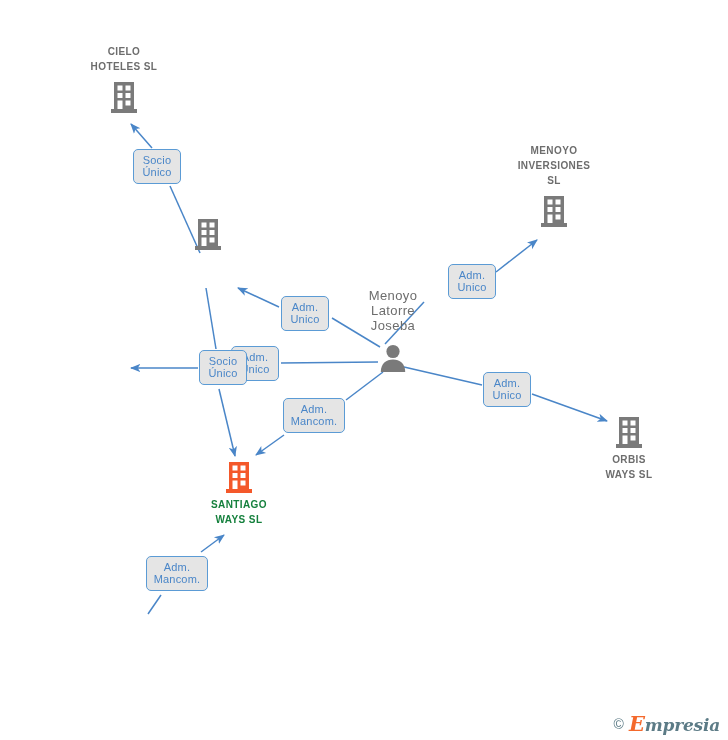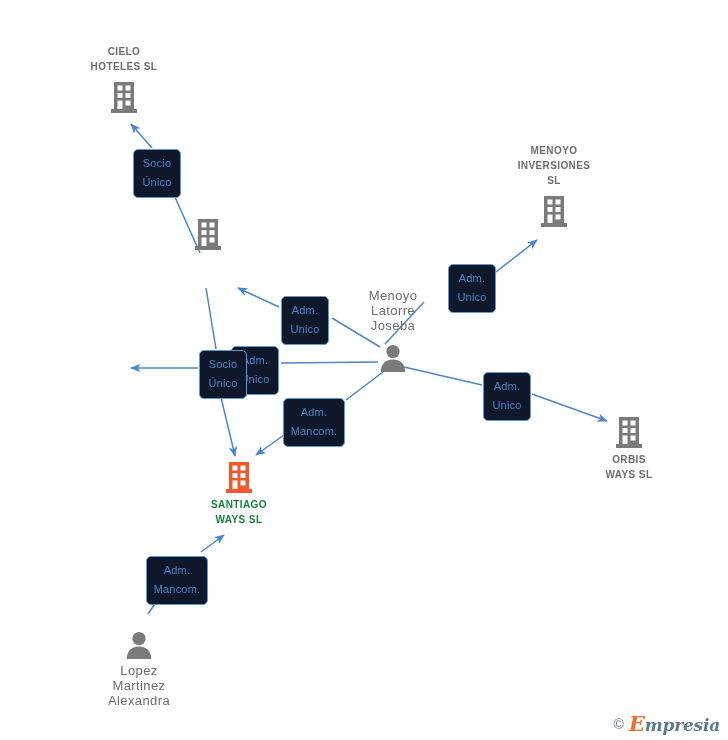--- a/index.html
+++ b/index.html
@@ -61,24 +61,24 @@
   .bldg { display:block; }
   
   .person-glyph { display:block; }
 
   
   .rel-label {
     position: absolute;
     box-sizing: border-box;
     border: 1.4px solid #5b9bd5;
     border-radius: 5px;
-    background: #0f172a;
+    background: #e5e5e5;
     color: #4a86c8;
     font-size: 11px;
-    line-height: 19px;
+    line-height: 12px;
     text-align: center;
     padding: 4px 6px 5px 6px;
     white-space: pre-line;
     letter-spacing: 0.2px;
   }
 
   
   #watermark {
     position: absolute;
     right: 8px;
@@ -269,30 +269,19 @@
 Latorre
 Joseba</div>
     <div class="node-icon">
       <svg class="person-glyph" width="30" height="30" viewBox="0 0 30 30" xmlns="http://www.w3.org/2000/svg">
         <circle cx="15" cy="8.5" r="6.6" fill="#7a7a7a"></circle>
         <path d="M 2.8 29 C 2.8 20.5 8.2 16.6 15 16.6 C 21.8 16.6 27.2 20.5 27.2 29 Z" fill="#7a7a7a"></path>
       </svg>
     </div>
   </div>
 
-  <div class="node person label-below" style="left:139px; top:622px;">
-    <div class="node-icon">
-      <svg class="person-glyph" width="30" height="30" viewBox="0 0 30 30" xmlns="http://www.w3.org/2000/svg">
-        <circle cx="15" cy="8.5" r="6.6" fill="#7a7a7a"></circle>
-        <path d="M 2.8 29 C 2.8 20.5 8.2 16.6 15 16.6 C 21.8 16.6 27.2 20.5 27.2 29 Z" fill="#7a7a7a"></path>
-      </svg>
-    </div>
-    <div class="node-caption">Lopez
-Martinez
-Alexandra</div>
-  </div>
 
   <div id="watermark">
     <span class="copy">©</span>
     <span class="brand"><span class="cap">E</span><span>mpresia</span></span>
   </div>
 
 </div>
 
 </body></html>

